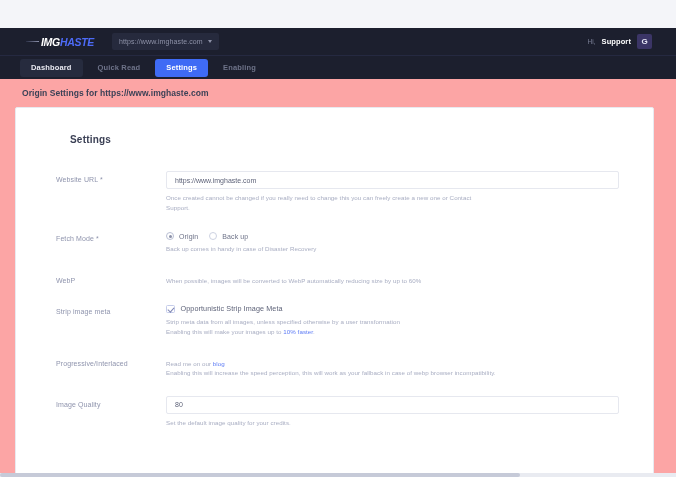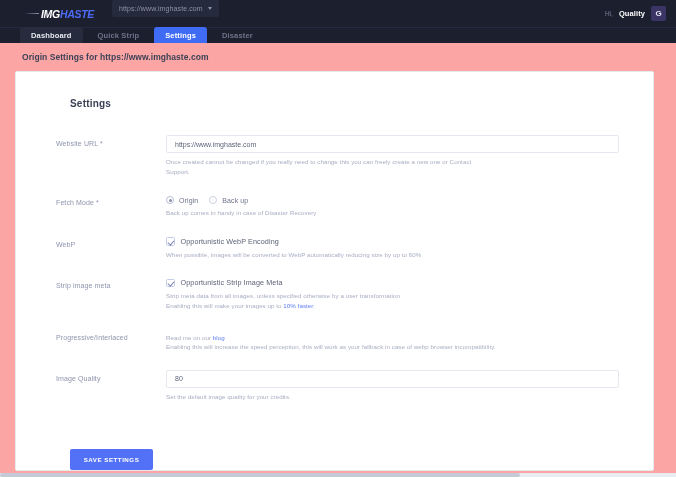--- a/index.html
+++ b/index.html
@@ -16,23 +16,25 @@
     background: #f4f5f9;
     display: flex;
     flex-direction: column;
   }
 
   
   .topbar {
     height: 27px;
     background: #1c1f2e;
     display: flex;
-    padding: 0 10px 0 26px;
+    align-items: center;
+    padding: 0 24px 0 26px;
     flex: 0 0 auto;
     position: relative;
+    margin-top: 28px;
   }
   .logo {
     display: flex;
     align-items: center;
     font-size: 10.5px;
     font-weight: bold;
     letter-spacing: -0.3px;
     font-style: italic;
   }
   .logo-dash {
@@ -79,21 +81,21 @@
     background: #3b3566;
     border-radius: 2px;
     color: #e6e6f5;
     font-size: 8px;
     font-weight: bold;
     display: flex; align-items: center; justify-content: center;
   }
 
   
   .navbar {
-    height: 16px;
+    height: 24px;
     background: #1c1f2e;
     display: flex;
     align-items: center;
     padding-left: 20px;
     gap: 4px;
     flex: 0 0 auto;
     border-top: 1px solid #252941;
   }
   .tab {
     height: 18px;
@@ -263,30 +265,30 @@
       <span class="logo-haste">HASTE</span>
     </div>
 
     <div class="site-select">
       <span class="site-select-label">https://www.imghaste.com</span>
       <span class="caret-down"></span>
     </div>
 
     <div class="topbar-right">
       <span class="greet-hi">Hi,</span>
-      <span class="greet-name">Quality</span>
+      <span class="greet-name">Support</span>
       <span class="avatar">G</span>
     </div>
   </div>
 
   <div class="navbar">
     <div class="tab home">Dashboard</div>
-    <div class="tab">Quick Strip</div>
+    <div class="tab">Quick Read</div>
     <div class="tab active">Settings</div>
-    <div class="tab">Disaster</div>
+    <div class="tab">Enabling</div>
   </div>
 
   <div class="content">
 
     <div class="page-title">Origin Settings for https://www.imghaste.com</div>
 
     <div class="card">
       <div class="card-inner">
 
         <div class="section-title">Settings</div>
@@ -315,24 +317,20 @@
               </div>
             </div>
             <div class="help">Back up comes in handy in case of Disaster Recovery</div>
           </div>
         </div>
 
         
         <div class="form-row">
           <div class="form-label">WebP</div>
           <div class="form-field">
-            <div class="check-row">
-              <span class="checkbox checked"></span>
-              <span class="check-label">Opportunistic WebP Encoding</span>
-            </div>
             <div class="help">When possible, images will be converted to WebP automatically reducing size by up to 60%</div>
           </div>
         </div>
 
         
         <div class="form-row">
           <div class="form-label">Strip image meta</div>
           <div class="form-field">
             <div class="check-row">
               <span class="checkbox checked"></span>

